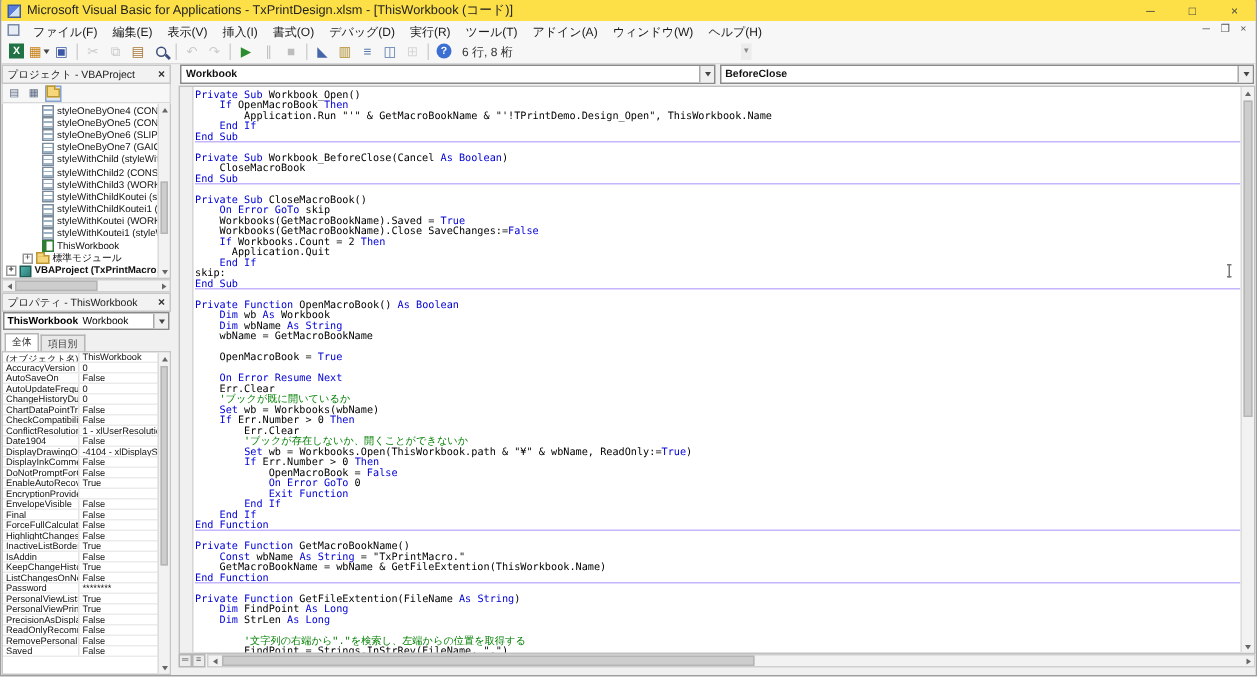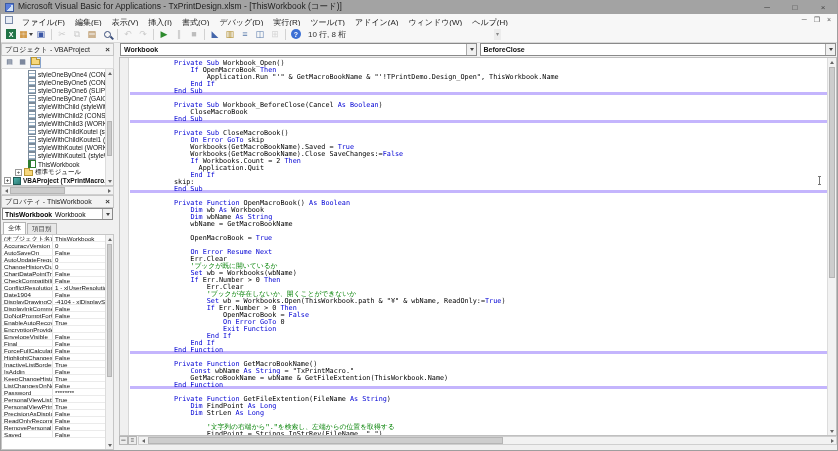--- a/index.html
+++ b/index.html
@@ -2,21 +2,21 @@
 <html><head>
 <meta charset="utf-8">
 <style>
   * { margin:0; padding:0; box-sizing:border-box; }
   html,body { width:838px; height:451px; overflow:hidden; background:#d4d4d4;
               font-family:"Liberation Sans", sans-serif; }
   #window { position:relative; width:838px; height:451px; background:#f0f0f0;
             box-shadow: inset 0 0 0 1px #9e9e9e; }
 
   
-  .titlebar { position:absolute; left:1px; top:0; right:1px; height:14px; background:#a3a3a3;
+  .titlebar { position:absolute; left:1px; top:0; right:1px; height:14px; background:#fde047;
               display:flex; align-items:center; padding-left:4px; }
   .app-icon { width:9px; height:9px; margin-right:4px;
               background:linear-gradient(135deg,#5a7edc 0 50%, #cfe0f5 50% 100%);
               border:1px solid #3b5aa0; }
   .title-text { font-size:8.5px; color:#222; white-space:nowrap; }
   .win-btns { margin-left:auto; display:flex; height:14px; }
   .wbtn { width:28px; height:14px; display:flex; align-items:center; justify-content:center;
           font-size:8px; color:#444; }
 
   
@@ -128,22 +128,22 @@
             padding:0 1px; }
   .combo { flex:1; height:13px; background:#fff; border:1px solid #8a8a8a; display:flex;
            align-items:center; font-size:7px; font-weight:bold; padding-left:3px; color:#111; }
   .code-area { position:absolute; left:0; top:14px; right:0; bottom:14px; background:#fff;
                border:1px solid #c0c0c0; overflow:hidden; }
   .margin-bar { position:absolute; left:0; top:0; bottom:0; width:9px; background:#f0f0f0;
                 border-right:1px solid #d7d7d7; }
   .code-lines { position:absolute; left:10px; top:2px; right:9px;
                 font-family:"DejaVu Sans Mono", monospace; font-size:6.8px; line-height:7px;
                 white-space:pre; color:#000; }
-  .cl { height:7px;padding-left:44px; }
-  .cl.sep { border-bottom:3px solid #c4b5fd; }
+  .cl { height:7px; }
+  .cl.sep { border-bottom:1px solid #c4b5fd; }
   .tk-k { color:#0000d4; }
   .tk-n { color:#000000; }
   .tk-c { color:#008000;font-family:Liberation Mono, monospace; }
   .code-vsb { position:absolute; right:0; top:0; bottom:0; width:9px; background:#f2f2f2;
               border-left:1px solid #dcdcdc; }
   .code-bottom { position:absolute; left:0; right:0; bottom:5px; height:9px; display:flex;
                  align-items:center; background:#f0f0f0; }
   .view-btn { width:9px; height:9px; border:1px solid #b5b5b5; background:#ececec; font-size:6px;
               line-height:7px; text-align:center; color:#555; flex:none; }
   .code-hsb { position:relative; flex:1; height:9px; background:#f2f2f2; border:1px solid #cfcfcf;
@@ -235,21 +235,21 @@
           <span style="color: rgb(85, 119, 170);">◫</span>
         </span>
         <span class="tbi disabled">
           <span style="color: rgb(153, 153, 153);">⊞</span>
         </span>
         <span class="tbsep"></span>
         <span class="tbi">
           <span class="gbox g-help">?</span>
         </span>
       </span>
-    <span class="pos-label">10 行, 8 桁</span>
+    <span class="pos-label">6 行, 8 桁</span>
     <span class="tb-grip">▾</span>
   </div>
 
   <div class="left-pane">
 
     <div class="panel-header" style="top:0;">
       <span>プロジェクト - VBAProject</span>
       <span class="panel-close">×</span>
     </div>
     <div class="pp-tools">

